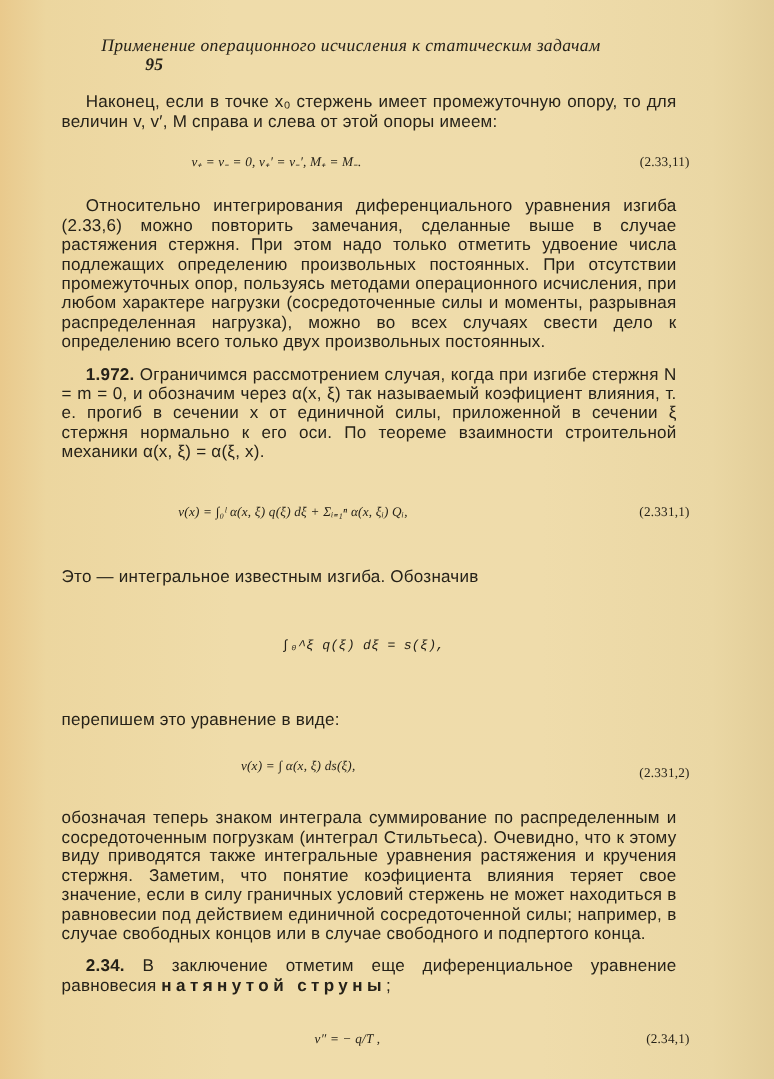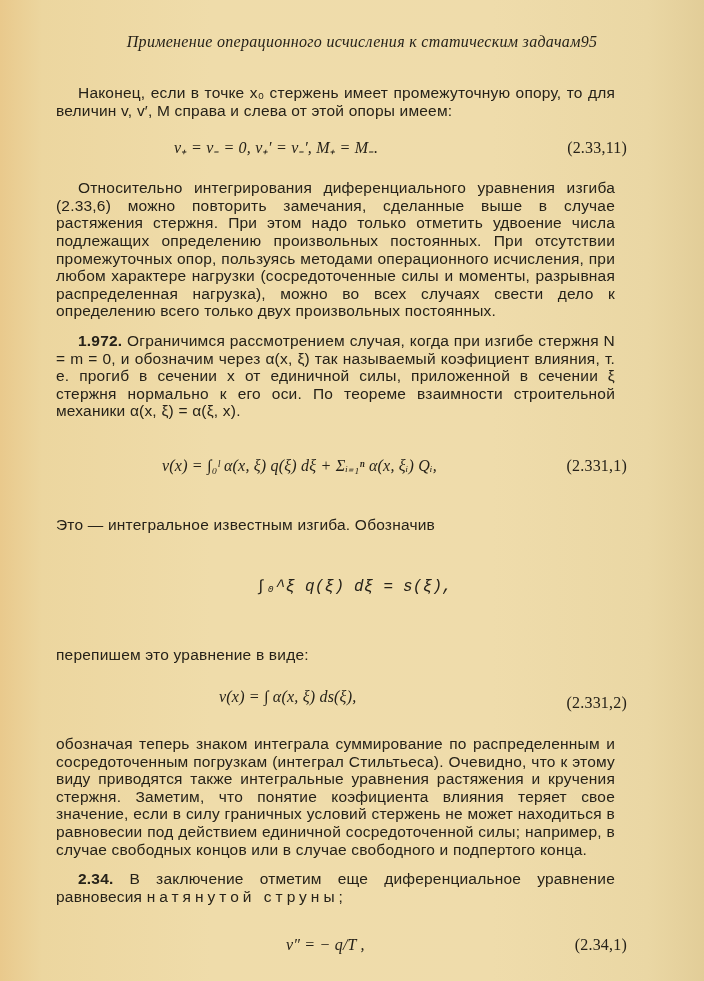--- a/index.html
+++ b/index.html
@@ -7,41 +7,41 @@
     width: 704px; height: 981px; overflow: hidden;
     background: linear-gradient(90deg, #e9c98c 0%, #ecd69f 6%, #efdcaa 30%, #efdcab 70%, #ead7a4 92%, #e2cd98 100%);
     font-family: "Liberation Serif", serif;
     color: #262219;
     position: relative;
   }
   .page { position: absolute; left: 0; top: 0; width: 704px; height: 981px; }
   .header {
     position: absolute; top: 33px; left: 92px; width: 540px;
     font-style: italic; font-size: 16px; letter-spacing: 0.3px;
-    display: flex; justify-content: center;
+    display: flex; justify-content: center; flex-direction: column;
   }
-  .header .num { font-weight: normal; font-style: italic; }
+  .header .num { font-weight: bold; font-style: italic; margin-left: 40px; }
   .body {
     position: absolute; left: 44px; top: 72px; width: 583px;
     font-family: "Liberation Sans Narrow", "Liberation Sans", sans-serif;
     font-size: 15.5px; line-height: 17.6px;
     letter-spacing: 0.2px;
   }
   .p { text-align: justify; margin: 12px; }
   .p.ind { text-indent: 22px; }
   .b { font-weight: bold; }
   .eq {
     position: relative; height: 22px; margin: 19px 0;
-    font-family: "Liberation Serif", serif; font-style: italic; font-size: 16px;
+    font-family: "Liberation Serif", serif; font-style: italic; font-size: 12px;
   }
   .eq .f { position: absolute; }
   .eq .n { position: absolute; right: 0; font-style: normal; }
   .eq.tall { height: 58px; }
   .eq.tall2 { height: 74px; font-family: Liberation Mono, monospace; }
-  .sp { letter-spacing: 4px; }
+  .sp { letter-spacing: 4px; font-weight: bold; }
 </style>
 </head>
 <body>
 
 <div class="page">
 
   <div class="header">
     <span>Применение операционного исчисления к статическим задачам</span>
     <span class="num">95</span>
   </div>

